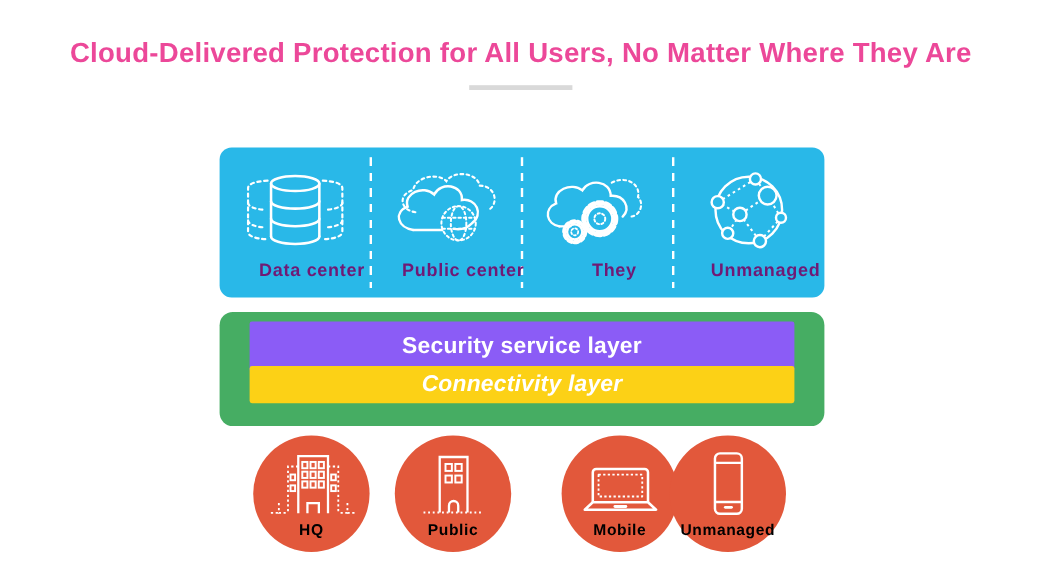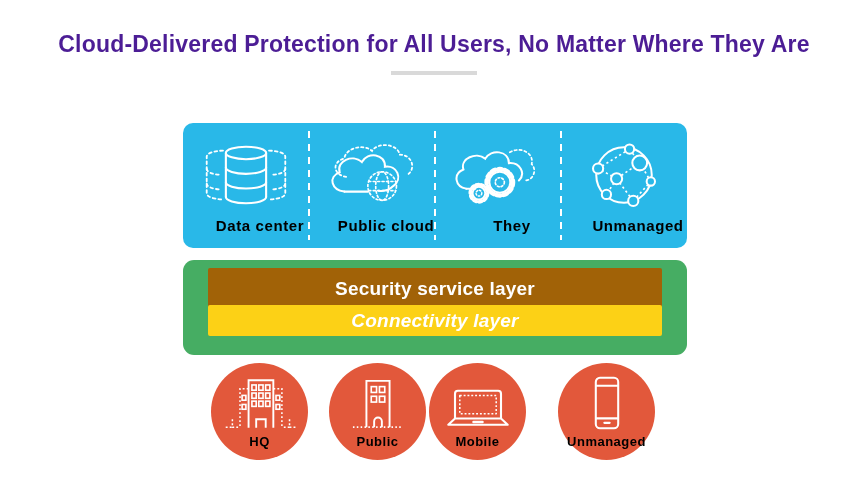--- a/index.html
+++ b/index.html
@@ -10,21 +10,21 @@
     overflow:hidden;
     font-family:"Liberation Sans", sans-serif;
   }
   
   .title{
     padding-top:31px;
     text-align:center;
     font-size:23px;
     font-weight:bold;
     letter-spacing:.2px;
-    color:#4c1d95;
+    color:#ec4899;
   }
   .title-divider{
     width:86px;height:4px;
     background:#d9d9d9;
     margin:13px auto 0;
   }
   
   .cloud-panel{
     position:absolute;left:183px;top:123px;
     width:504px;height:125px;
@@ -37,21 +37,21 @@
     display:flex;flex-direction:column;align-items:center;
     padding-top:12px;
     box-sizing:border-box;
     position:relative;
   }
   .service-icon{
     height:80px;display:flex;align-items:center;justify-content:center;
   }
   .service-label{
     margin-top:2px;
-    color:#000000;font-weight:bold;font-size:15px;letter-spacing:.6px;
+    color:#701a75;font-weight:bold;font-size:15px;letter-spacing:.6px;
     white-space:nowrap;
     padding-left:28px;
   }
   .col-sep{
     position:absolute;top:8px;bottom:8px;width:2px;
     background:repeating-linear-gradient(to bottom,#fff 0 7px,transparent 7px 13px);
   }
   .sep1{left:125px;} .sep2{left:251px;} .sep3{left:377px;}
   
   .layers-panel{
@@ -59,31 +59,31 @@
     width:504px;height:95px;
     background:#46ad63;
     border-radius:11px;
   }
   .layer-bar{
     position:absolute;left:25px;width:454px;
     border-radius:2px;
     display:flex;align-items:center;justify-content:center;
     color:#fff;font-size:19px;font-weight:bold;letter-spacing:.2px;
   }
-  .layer-security{top:8px;height:42px;background:#a16207;}
+  .layer-security{top:8px;height:42px;background:#8b5cf6;}
   .layer-connectivity{top:45px;height:31px;background:#fcd116;font-style:italic;}
   
   .endpoint{
     position:absolute;top:363px;
     width:97px;height:97px;border-radius:50%;
     background:#e2583b;
     display:flex;flex-direction:column;align-items:center;
     box-sizing:border-box;padding-top:11px;
   }
-  .ep1{left:211px;} .ep2{left:329px;} .ep3{left:429px;} .ep4{left:558px;}
+  .ep1{left:211px;} .ep2{left:329px;} .ep3{left:468px;} .ep4{left:558px;}
   .endpoint-icon{height:57px;display:flex;align-items:flex-end;justify-content:center;}
   .endpoint-label{
     margin-top:3px;
     color:#000000;font-weight:bold;font-size:13px;letter-spacing:.5px;
     white-space:nowrap;
   }
   svg{display:block;}
 </style>
 </head>
 <body>
@@ -129,21 +129,21 @@
             <path d="M25,57 C11,55 7,41 20,36 C16,24 34,16 44,25 C50,13 70,16 69,30 C82,28 89,43 78,51 C74,55 68,57 62,56"></path>
             <path d="M25,57 H51"></path>
             <g stroke-width="1.8" stroke-dasharray="2.2 2.6">
               <circle cx="66" cy="51" r="15.5"></circle>
               <ellipse cx="66" cy="51" rx="7" ry="15.5"></ellipse>
               <path d="M51.5,46 H80.5 M51.5,56 H80.5"></path>
             </g>
           </g>
         </svg>
       </div>
-      <div class="service-label">Public cloud</div>
+      <div class="service-label">Public center</div>
     </div>
 
     <div class="service-col">
       <div class="service-icon">
         <svg width="100" height="72" viewBox="0 0 110 78">
           <g fill="none" stroke="#fff" stroke-width="2.2" stroke-linecap="round">
             <path stroke-width="1.9" stroke-dasharray="2.5 3" d="M68,14 C80,7 95,15 92,27 C98,33 94,44 86,45"></path>
             <path d="M20,54 C8,52 5,38 17,33 C13,21 31,13 41,21 C47,10 67,12 67,26 C79,25 86,37 78,45"></path>
             <path d="M20,54 H30"></path>
             <circle cx="57" cy="47" r="14.5" stroke-width="5" stroke-dasharray="3.8 3.55"></circle>

